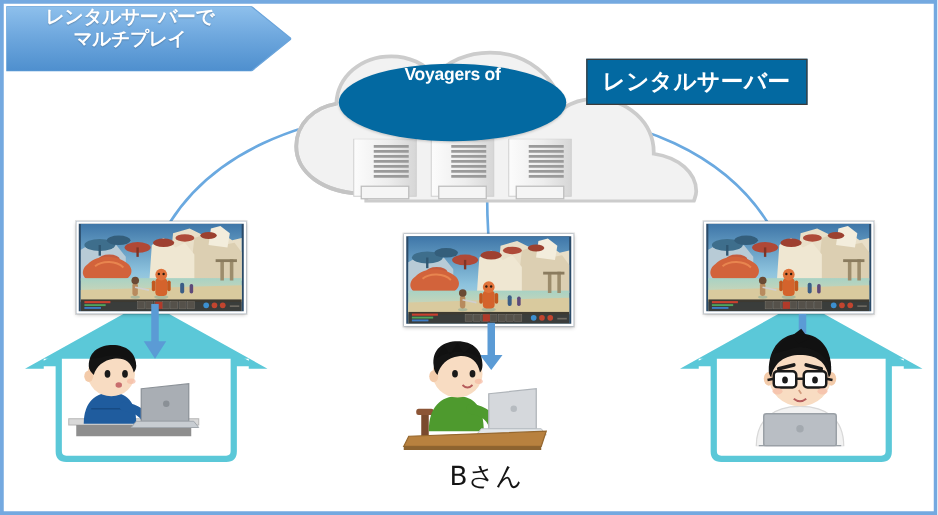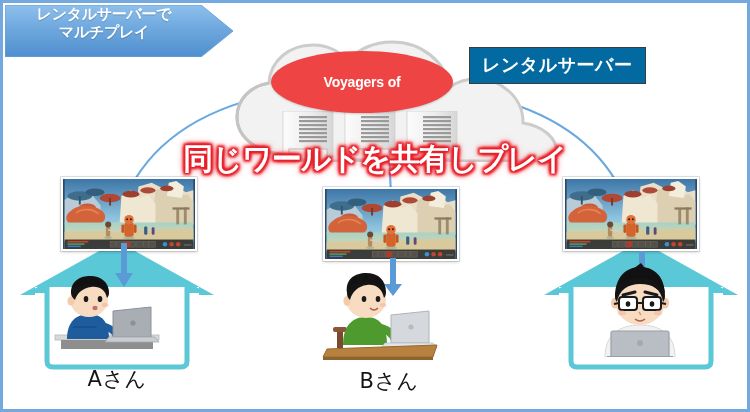--- a/index.html
+++ b/index.html
@@ -34,22 +34,22 @@
 
   
   #cloud{left:228px;top:34px;width:340px;height:125px;}
 
   
   #servers{left:278px;top:108px;width:180px;height:60px;}
 
   
   #world-ellipse{
     left:268px;top:48px;width:182px;height:62px;
-    background:#ef4444;border-radius:50%;
-    display:flex;align-items:center;justify-content:center;
+    background:#0369a1;border-radius:50%;
+    display:flex;justify-content:center;
     box-shadow:0 1px 2px rgba(0,0,0,.18);
   }
   #world-ellipse span{
     color:#ffffff;font-size:14px;font-weight:bold;line-height:1.2;
     text-align:center;letter-spacing:-0.2px;
   }
 
   
   #rental-label{
     left:466px;top:44px;
@@ -177,21 +177,20 @@
       <rect x="132" y="38" width="38" height="10" fill="#F5F5F5" stroke="#BDBDBD" stroke-width="1"></rect>
     </g>
   </svg>
 
   <div class="abs" id="world-ellipse">
     <span><span>Voyagers of</span><br></span>
   </div>
 
   <div class="abs" id="rental-label">レンタルサーバー</div>
 
-  <div class="abs" id="headline">同じワールドを共有しプレイ</div>
 
   <div class="abs house" style="left:14px;top:236px;">
     <svg viewBox="0 0 200 132">
 
       <path d="M100 2 L197 56 L182 56 L182 48 L18 48 L18 56 L3 56 Z" fill="#5BC8D8"></path>
       <path d="M100 4 L190 54 L10 54 Z" fill="#5BC8D8"></path>
 
       <path d="M30 48 L30 122 Q30 128 36 128 L164 128 Q170 128 170 122 L170 48" fill="#FFFFFF" stroke="#5BC8D8" stroke-width="5" stroke-linecap="round"></path>
     </svg>
   </div>
@@ -308,21 +307,20 @@
 
     <ellipse cx="44" cy="35" rx="2.6" ry="2.2" fill="#C86E6E"></ellipse>
 
     <ellipse cx="54" cy="32" rx="3.4" ry="2.2" fill="#F5B9A3" opacity=".7"></ellipse>
 
     <path d="M62 38 L100 34 L100 64 L62 64 Z" fill="#A9AEB4" stroke="#8C9298" stroke-width="1"></path>
     <circle cx="82" cy="50" r="2.6" fill="#8A9096"></circle>
     <path d="M58 64 L104 64 L108 69 L54 69 Z" fill="#C8CDD2" stroke="#A2A8AE" stroke-width="0.8"></path>
   </svg>
 
-  <div class="abs cap" style="left:24px;top:362px;width:180px;">Aさん</div>
 
   <div class="abs shot" style="left:320px;top:184px;width:136px;height:74px;">
     <svg viewBox="0 0 136 74" width="132" height="70">
       <defs>
         <linearGradient id="skyB" x1="0" y1="0" x2="0" y2="1">
           <stop offset="0" stop-color="#3E76A8"></stop>
             <stop offset="0.55" stop-color="#8CC2DD"></stop>
             <stop offset="1" stop-color="#CFE5E2"></stop>
         </linearGradient>
         <linearGradient id="wtrB" x1="0" y1="0" x2="0" y2="1">

